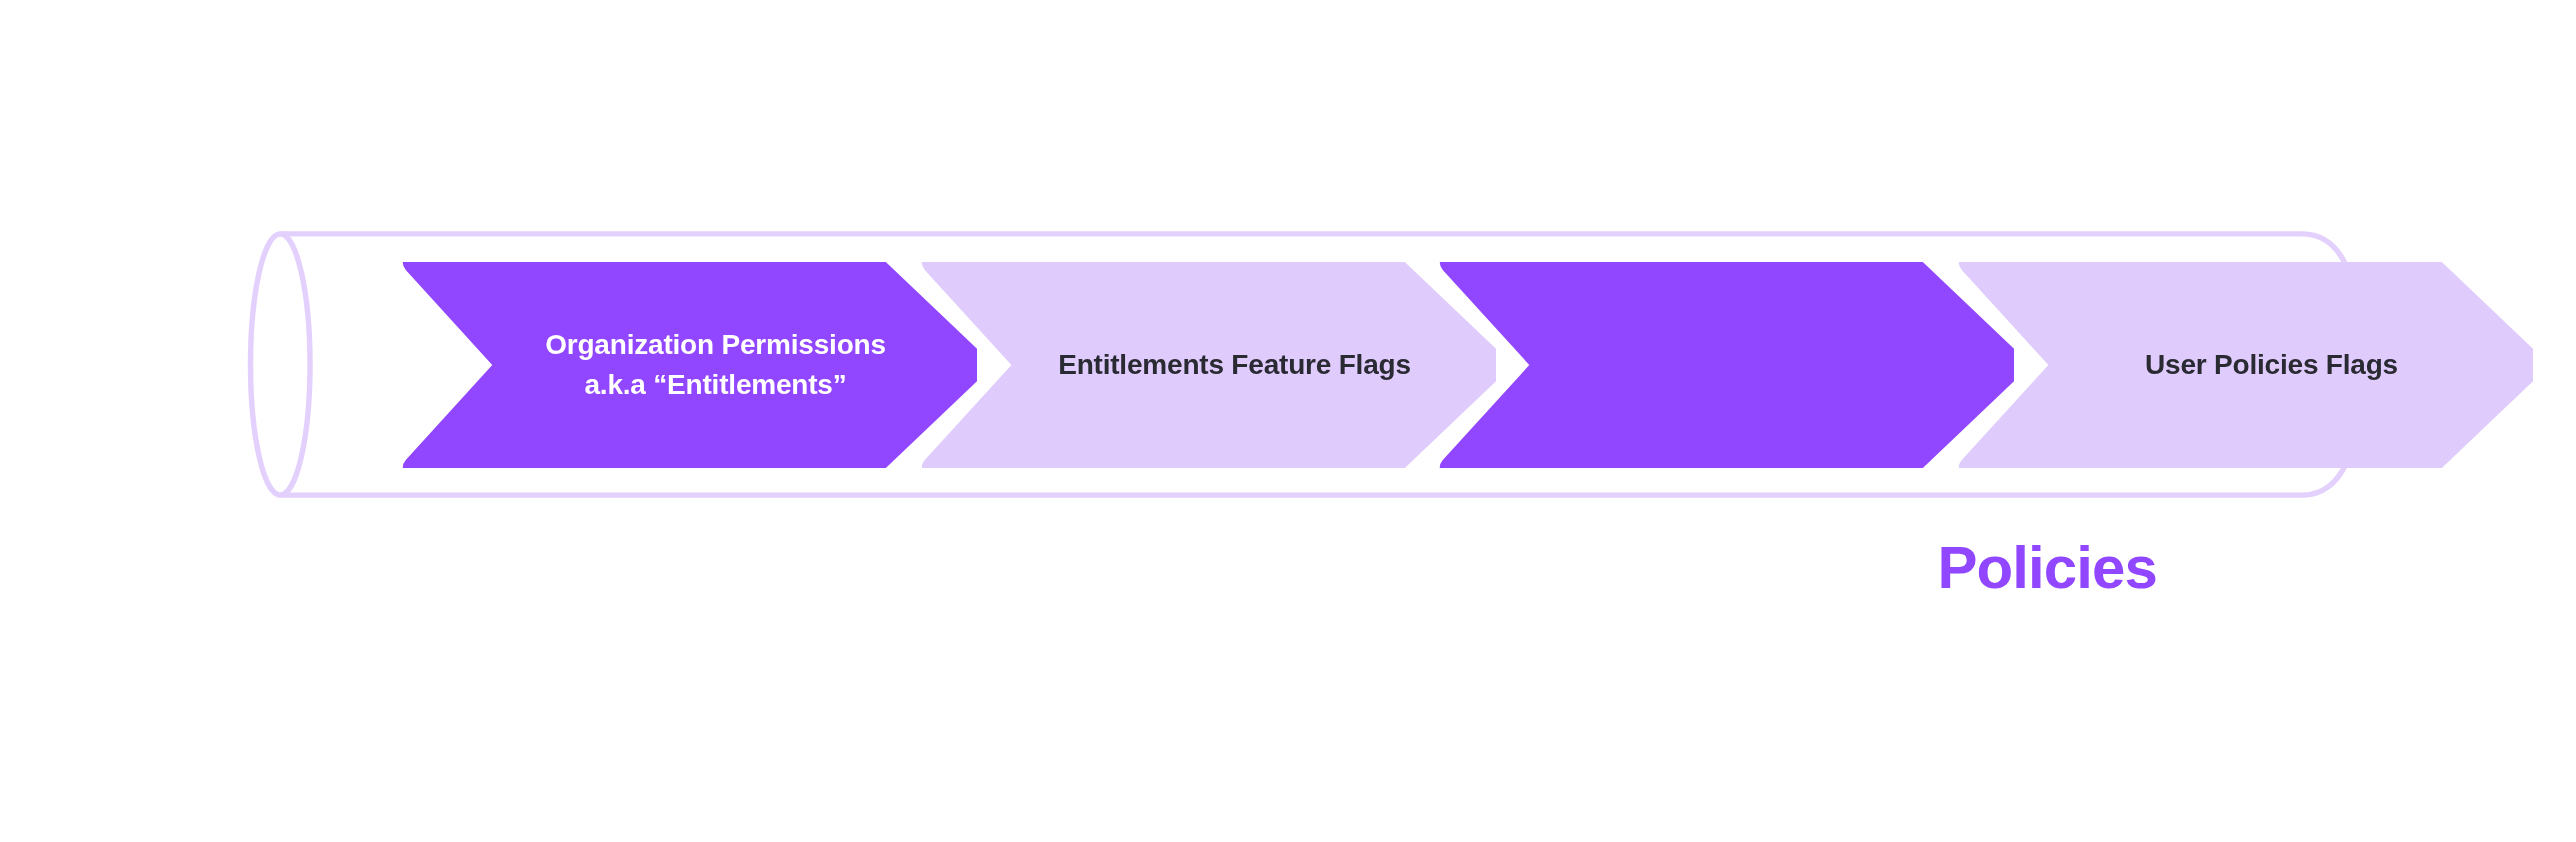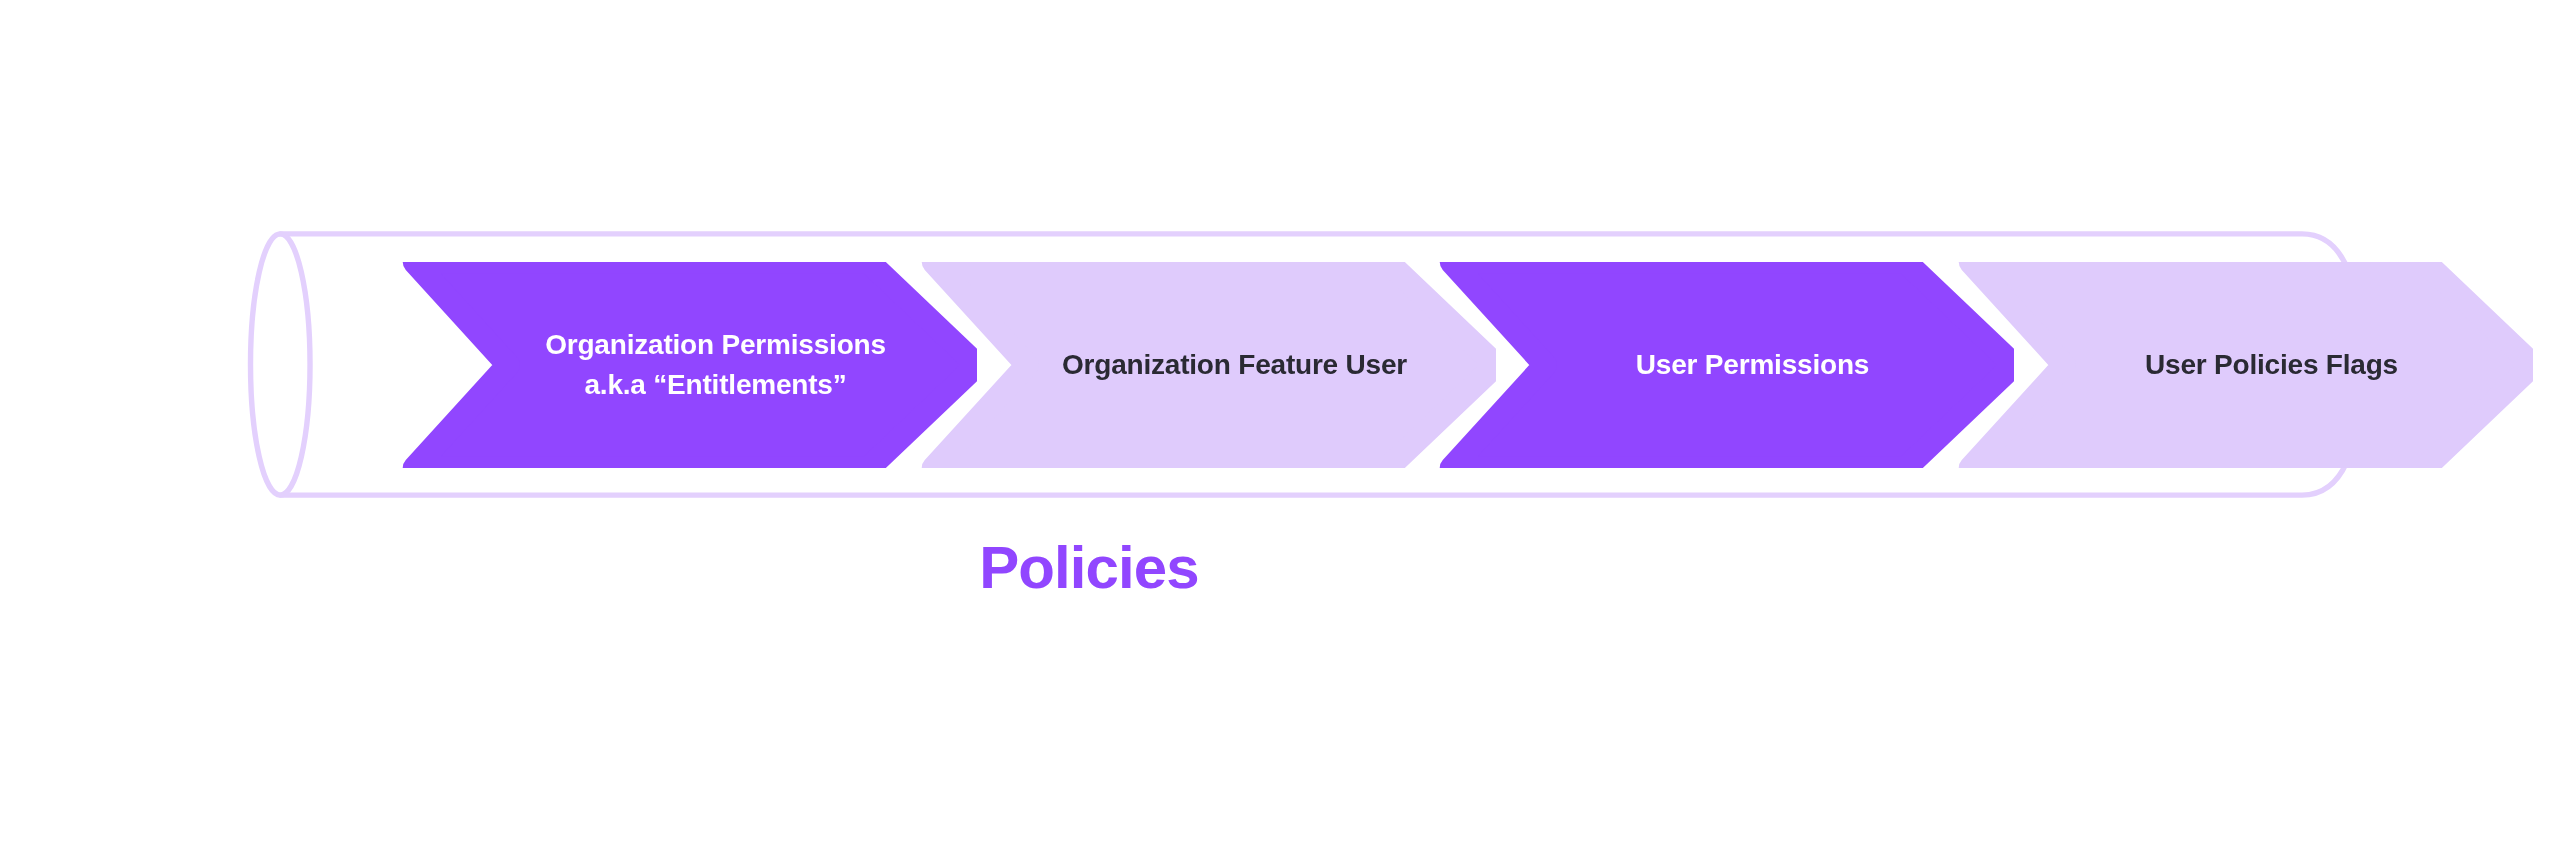--- a/index.html
+++ b/index.html
@@ -91,21 +91,21 @@
   #chevron-1 { z-index: 3; }
   #chevron-2 { z-index: 2; }
   #chevron-3 { z-index: 1; }
 
   
   #policies-title {
     position: absolute;
     left: 0;
     top: 538px;
     width: 2136px;
-    text-align: center;
+    text-align: right;
     font-size: 60px;
     font-weight: bold;
     letter-spacing: -0.9px;
     color: #9146ff;
     line-height: 1;
   }
 </style>
 </head>
 <body>
 
@@ -128,28 +128,27 @@
         <path d="M 16 0 L 520 0 L 640 114 L 520 228 L 16 228 L 120 114 Z" fill="#9146ff" stroke="#9146ff" stroke-width="26" stroke-linejoin="round"></path>
       </svg>
       <div class="chevron-label">Organization Permissions
 a.k.a “Entitlements”</div>
     </div>
 
     <div class="chevron light" id="chevron-1">
       <svg viewBox="0 0 640 228" preserveAspectRatio="none">
         <path d="M 16 0 L 520 0 L 640 114 L 520 228 L 16 228 L 120 114 Z" fill="#dfcbfc" stroke="#dfcbfc" stroke-width="26" stroke-linejoin="round"></path>
       </svg>
-      <div class="chevron-label">Organization Feature User</div>
+      <div class="chevron-label">Entitlements Feature Flags</div>
     </div>
 
     <div class="chevron dark" id="chevron-2">
       <svg viewBox="0 0 640 228" preserveAspectRatio="none">
         <path d="M 16 0 L 520 0 L 640 114 L 520 228 L 16 228 L 120 114 Z" fill="#9146ff" stroke="#9146ff" stroke-width="26" stroke-linejoin="round"></path>
       </svg>
-      <div class="chevron-label">User Permissions</div>
     </div>
 
     <div class="chevron light" id="chevron-3">
       <svg viewBox="0 0 640 228" preserveAspectRatio="none">
         <path d="M 16 0 L 520 0 L 640 114 L 520 228 L 16 228 L 120 114 Z" fill="#dfcbfc" stroke="#dfcbfc" stroke-width="26" stroke-linejoin="round"></path>
       </svg>
       <div class="chevron-label">User Policies Flags</div>
     </div>
 
   </div>

